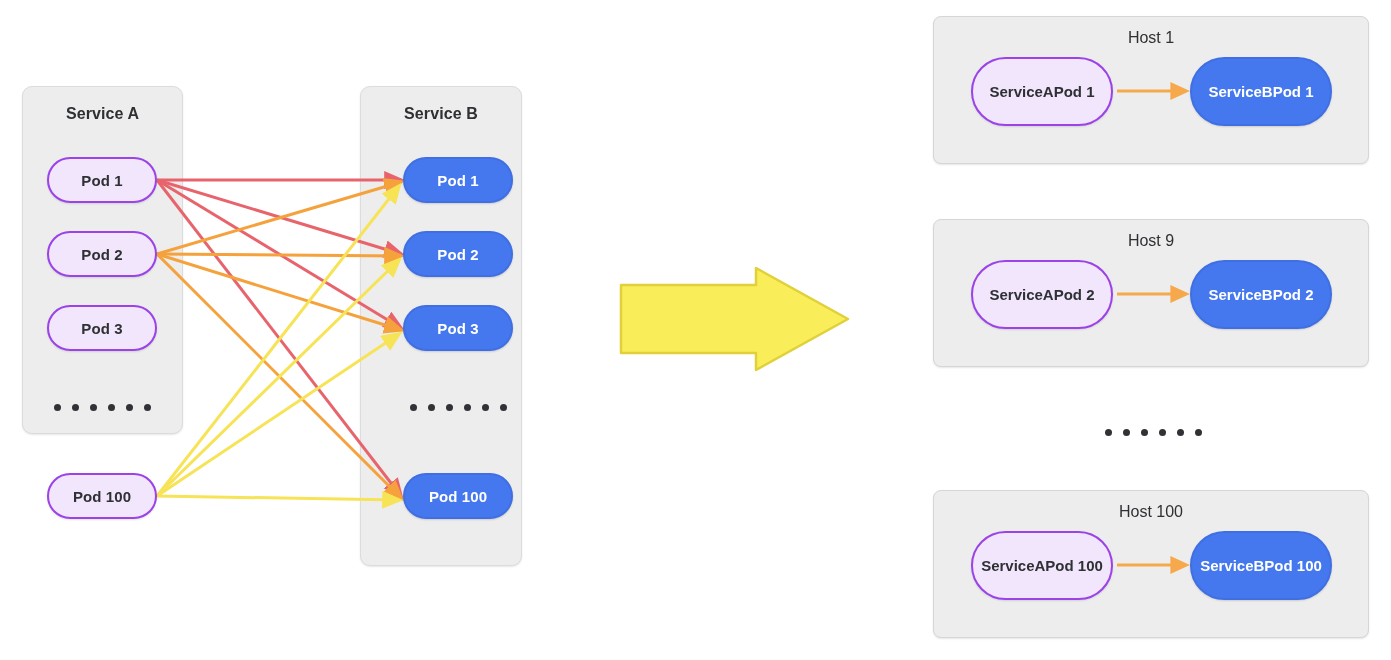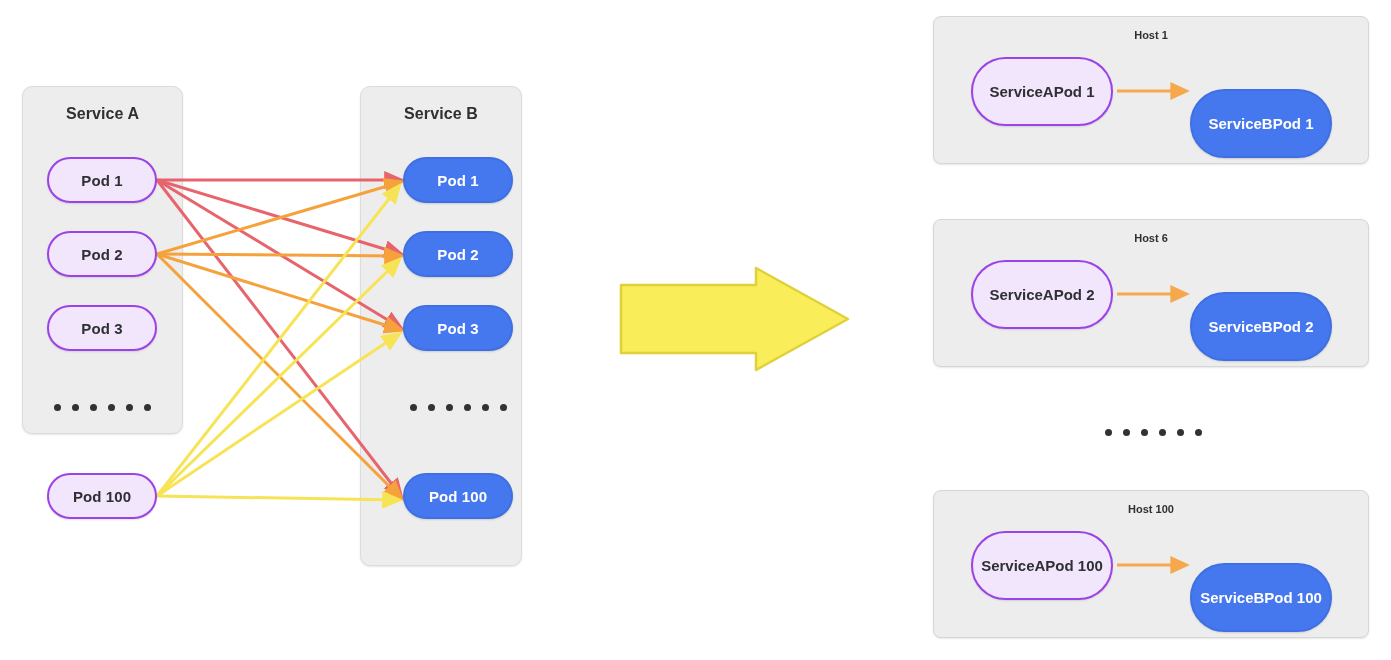--- a/index.html
+++ b/index.html
@@ -92,39 +92,39 @@
     border-radius: 8px;
     box-shadow: 0 1px 2px rgba(0,0,0,0.10);
     box-sizing: border-box;
   }
   .host-title {
     position: absolute;
     top: 12px;
     left: 0;
     right: 0;
     text-align: center;
-    font-size: 11px;
-    font-weight: bold;
+    font-size: 16px;
+    font-weight: normal;
     color: #2E3033;
   }
   .host-pod {
     position: absolute;
     box-sizing: border-box;
     display: flex;
     flex-direction: row;
     align-items: center;
     justify-content: center;
     border-radius: 999px;
     font-size: 15px;
     font-weight: bold;
     line-height: 1.28;
     white-space: nowrap;
   }
   .host-pod.pod-a { background: #F2E6FC; border: 2px solid #9B42E8; color: #2E3033; }
-  .host-pod.pod-b { background: #4578EE; border: 2px solid #3F6FE3; color: #ffffff; margin-top: 32px; }
+  .host-pod.pod-b { background: #4578EE; border: 2px solid #3F6FE3; color: #ffffff; }
 
   
   svg.overlay {
     position: absolute;
     inset: 0;
     width: 1391px;
     height: 660px;
     pointer-events: none;
   }
   svg.over  { z-index: 3; }
@@ -242,21 +242,21 @@
   <div class="host-pod pod-a" style="left:971px; top:57px; width:142px; height:69px;">
     <span>ServiceA</span>
     <span>Pod 1</span>
   </div>
   <div class="host-pod pod-b" style="left:1190px; top:57px; width:142px; height:69px;">
     <span>ServiceB</span>
     <span>Pod 1</span>
   </div>
 
   <div class="host-card" style="left:933px; top:219px; width:436px; height:148px;">
-    <div class="host-title">Host 6</div>
+    <div class="host-title">Host 9</div>
   </div>
   <div class="host-pod pod-a" style="left:971px; top:260px; width:142px; height:69px;">
     <span>ServiceA</span>
     <span>Pod 2</span>
   </div>
   <div class="host-pod pod-b" style="left:1190px; top:260px; width:142px; height:69px;">
     <span>ServiceB</span>
     <span>Pod 2</span>
   </div>
 

